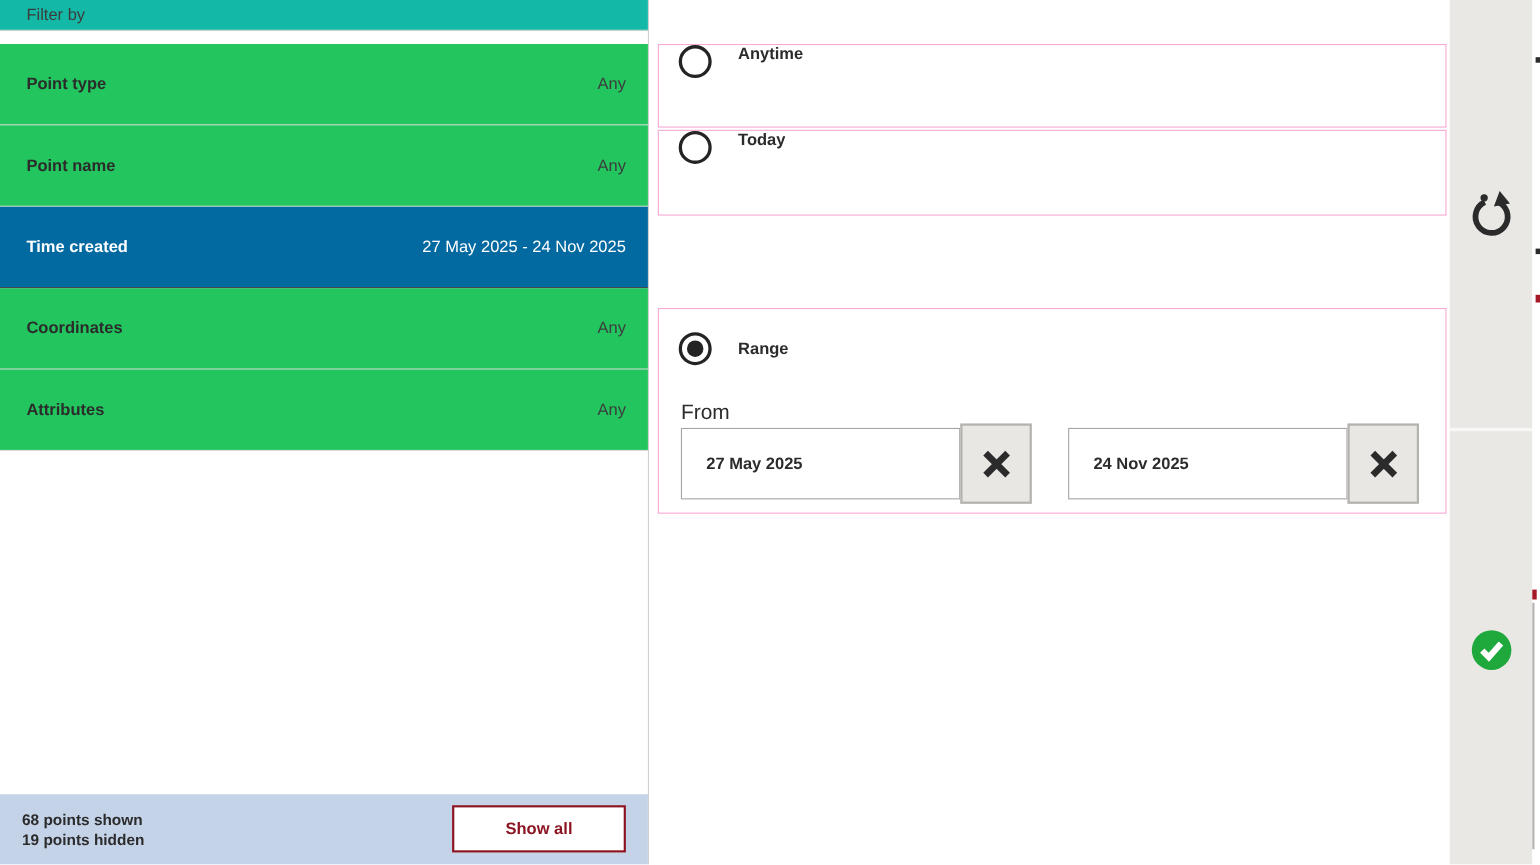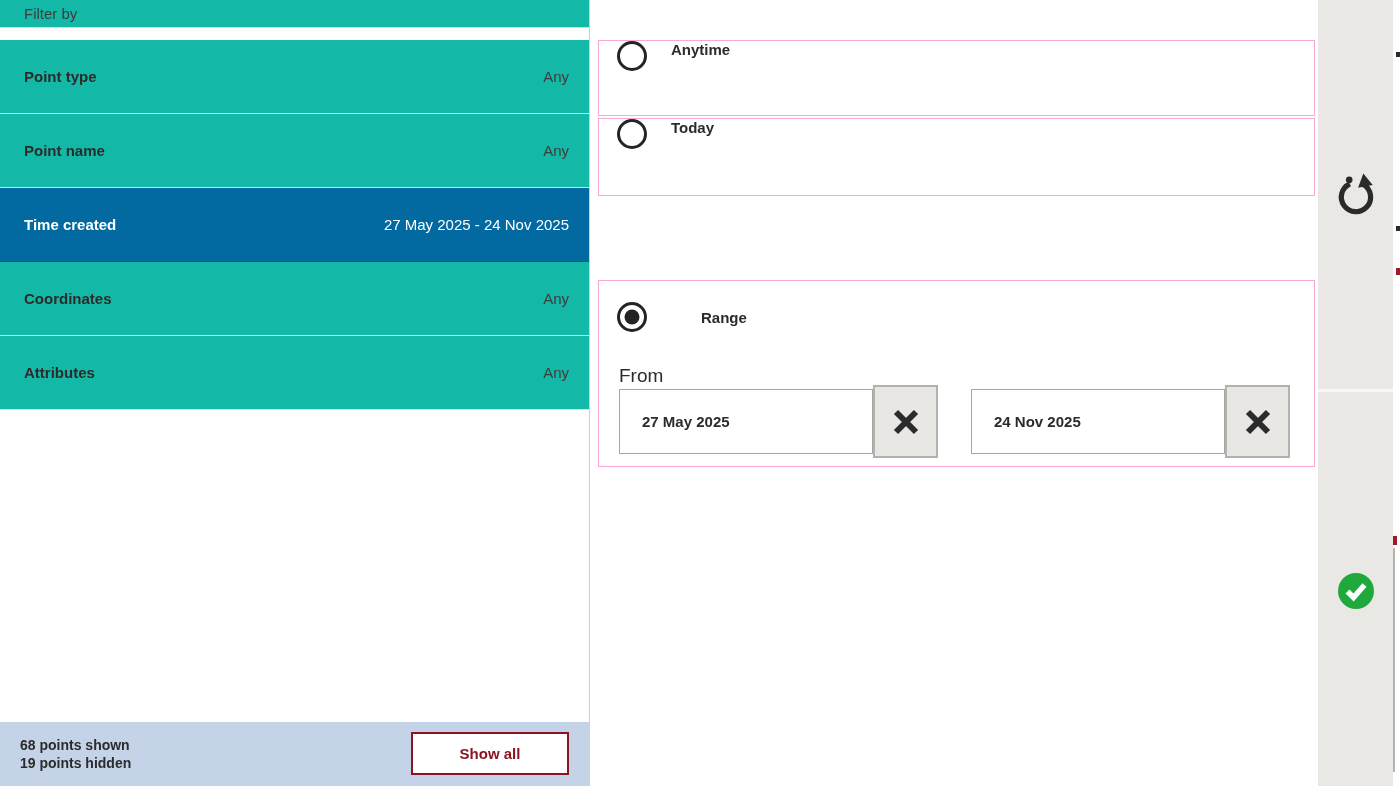--- a/index.html
+++ b/index.html
@@ -21,21 +21,21 @@
   
   .left-panel {
     position:absolute; left:0; top:0; width:590px; height:786px;
     background:#ffffff;
     border-right:1px solid #d2d0cd;
   }
   .left-panel .panel-header { padding-left:24px; }
   .filter-row {
     position:absolute; left:0; right:0; height:74px;
     border-bottom:1px solid #dcdcdc;
-    background:#14b8a6;
+    background:#22c55e;
     display:flex; align-items:center; justify-content:space-between;
     padding:0 20px 0 24px;
     cursor:pointer;
   }
   .filter-row .row-label { font-weight:bold; font-size:15px; color:#2b2b2b; }
   .filter-row .row-value { font-size:15px; color:#3d3d3d; }
   .filter-row.selected { background:#0369a1; border-bottom:1px solid #4a4846; }
   .filter-row.selected .row-label,
   .filter-row.selected .row-value { color:#ffffff; }
 
@@ -84,21 +84,21 @@
   }
   .radio.selected::after {
     content:""; position:absolute; left:50%; top:50%;
     width:15px; height:15px; border-radius:50%;
     background:#242424; transform:translate(-50%,-50%);
   }
   .option-label { font-size:15px; font-weight:bold; color:#2b2b2b; margin-left:24px; }
 
   .range-radio-row {
     position:absolute; left:18px; top:21px; height:30px;
-    display:flex; align-items:center;gap:30px;
+    display:flex; align-items:center;
   }
   .field-group { position:absolute; top:84px; width:345px; height:110px; }
   .field-group.from { left:20px; }
   .field-group.to   { left:372px; }
   .field-label { font-size:19px; color:#2b2b2b; }
   .field-input {
     position:absolute; left:0; top:24px; width:254px; height:65px;
     border:1px solid #a8a6a2; background:#ffffff;
     display:flex; align-items:center; padding-left:22px;
     font-size:15px; font-weight:bold; color:#2b2b2b;

